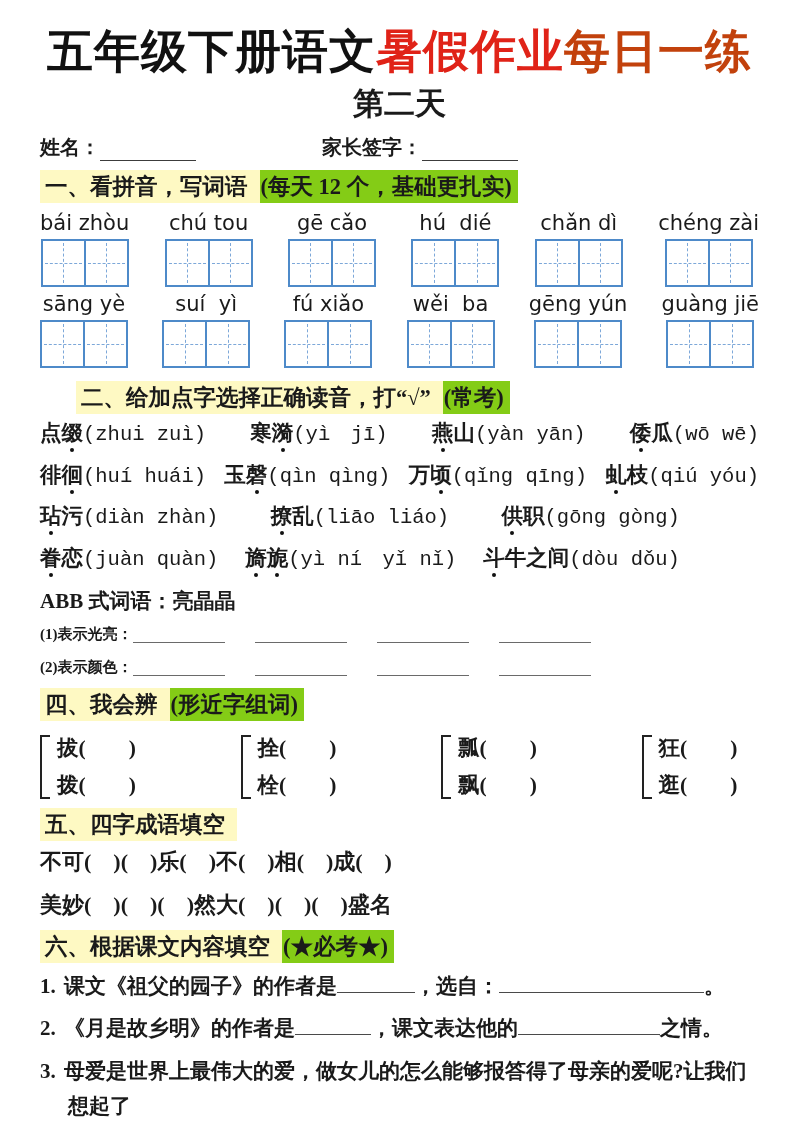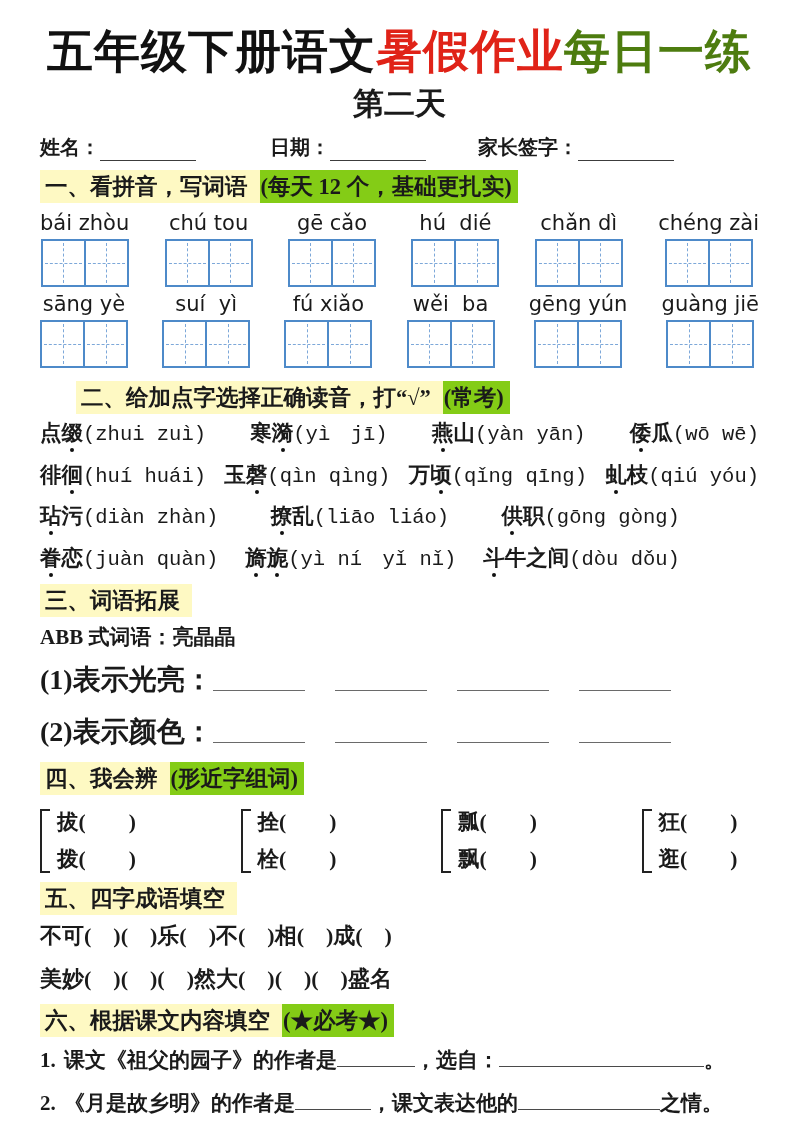--- a/index.html
+++ b/index.html
@@ -38,21 +38,21 @@
   .s2row{display:flex;justify-content:space-between;font-size:21.5px;line-height:1.3;margin-bottom:13px;}
   .s2row.narrow{width:89%;}
   .hz{font-weight:700;}
   .dotch{position:relative;display:inline-block;}
   .dotch::after{content:"";position:absolute;width:4px;height:4px;background:#111;border-radius:50%;
     left:50%;transform:translateX(-50%);bottom:-4px;}
   .py2{font-family:Liberation Mono, monospace;font-size:20.5px;}
 
   
   .s3-example{font-size:21px;font-weight:700;margin:2px 0 10px;}
-  .s3line{font-size:28px;font-weight:700;margin-bottom:14px;display:flex;align-items:flex-start;}
+  .s3line{font-size:15px;font-weight:700;margin-bottom:14px;display:flex;align-items:center;}
   .s3line .blank{width:92px;margin-right:30px;border-bottom-color:#6a6a6a;}
 
   
   .pairs-row{display:flex;justify-content:space-between;width:97%;margin:16px 0 8px;}
   .pair{display:flex;align-items:stretch;}
   .bracket{width:8px;border-left:2.2px solid #222;border-top:2.2px solid #222;border-bottom:2.2px solid #222;margin-right:7px;}
   .pair-col{display:flex;flex-direction:column;justify-content:space-between;gap:10px;
     font-size:21.5px;font-weight:700;line-height:1.25;}
 
   
@@ -62,33 +62,29 @@
   .s6item{font-size:21px;font-weight:700;line-height:1.65;margin-bottom:8px;
     padding-left:28px;text-indent:-28px;}
   .s6item .num{display:inline-block;width:24px;text-indent:0;}
   .s6item .blank{border-bottom-color:#4a4a4a;}
 </style>
 </head>
 <body>
 
 <div class="page">
 
-  <div class="main-title" id="title"><span class="tseg" style="color: rgb(17, 17, 17);">五年级下册语文</span><span class="tseg" style="color: rgb(224, 35, 24);">暑假作业</span><span class="tseg" style="color: #4d7c0f;">每日一练</span></div>
+  <div class="main-title" id="title"><span class="tseg" style="color: rgb(17, 17, 17);">五年级下册语文</span><span class="tseg" style="color: rgb(224, 35, 24);">暑假作业</span><span class="tseg" style="color: #c2410c;">每日一练</span></div>
   <div class="day-title">第二天</div>
 
   <div class="info-row">
     <span class="info-group">
       <span>姓名：</span>
       <span class="blank info-blank"></span>
     </span>
     <span class="gap1"></span>
-    <span class="info-group">
-      <span>日期：</span>
-      <span class="blank info-blank"></span>
-    </span>
     <span class="gap2"></span>
     <span class="info-group">
       <span>家长签字：</span>
       <span class="blank info-blank"></span>
     </span>
   </div>
 
   <div class="sec-head">
     <span class="hl-blue">一、看拼音，写词语</span><span class="hl-pink">(每天 12 个，基础更扎实)</span>
   </div>
@@ -204,23 +200,20 @@
         <span class="s2item"><span class="hz"><span class="dotch">撩</span><span>乱</span></span><span class="py2">(liāo liáo)</span></span>
         <span class="s2item"><span class="hz"><span class="dotch">供</span><span>职</span></span><span class="py2">(gōng gòng)</span></span>
       </div>
       <div class="s2row narrow">
         <span class="s2item"><span class="hz"><span class="dotch">眷</span><span>恋</span></span><span class="py2">(juàn quàn)</span></span>
         <span class="s2item"><span class="hz"><span class="dotch">旖</span><span class="dotch">旎</span></span><span class="py2">(yì ní　yǐ nǐ)</span></span>
         <span class="s2item"><span class="hz"><span class="dotch">斗</span><span>牛之间</span></span><span class="py2">(dòu dǒu)</span></span>
       </div>
     </div>
 
-  <div class="sec-head">
-    <span class="hl-blue">三、词语拓展</span>
-  </div>
   <div class="s3-example">ABB 式词语：亮晶晶</div>
   <div id="s3-lines">
       <div class="s3line">
         <span>(1)表示光亮：</span>
         <span class="blank"></span>
         <span class="blank"></span>
         <span class="blank"></span>
         <span class="blank"></span>
       </div>
       <div class="s3line">

